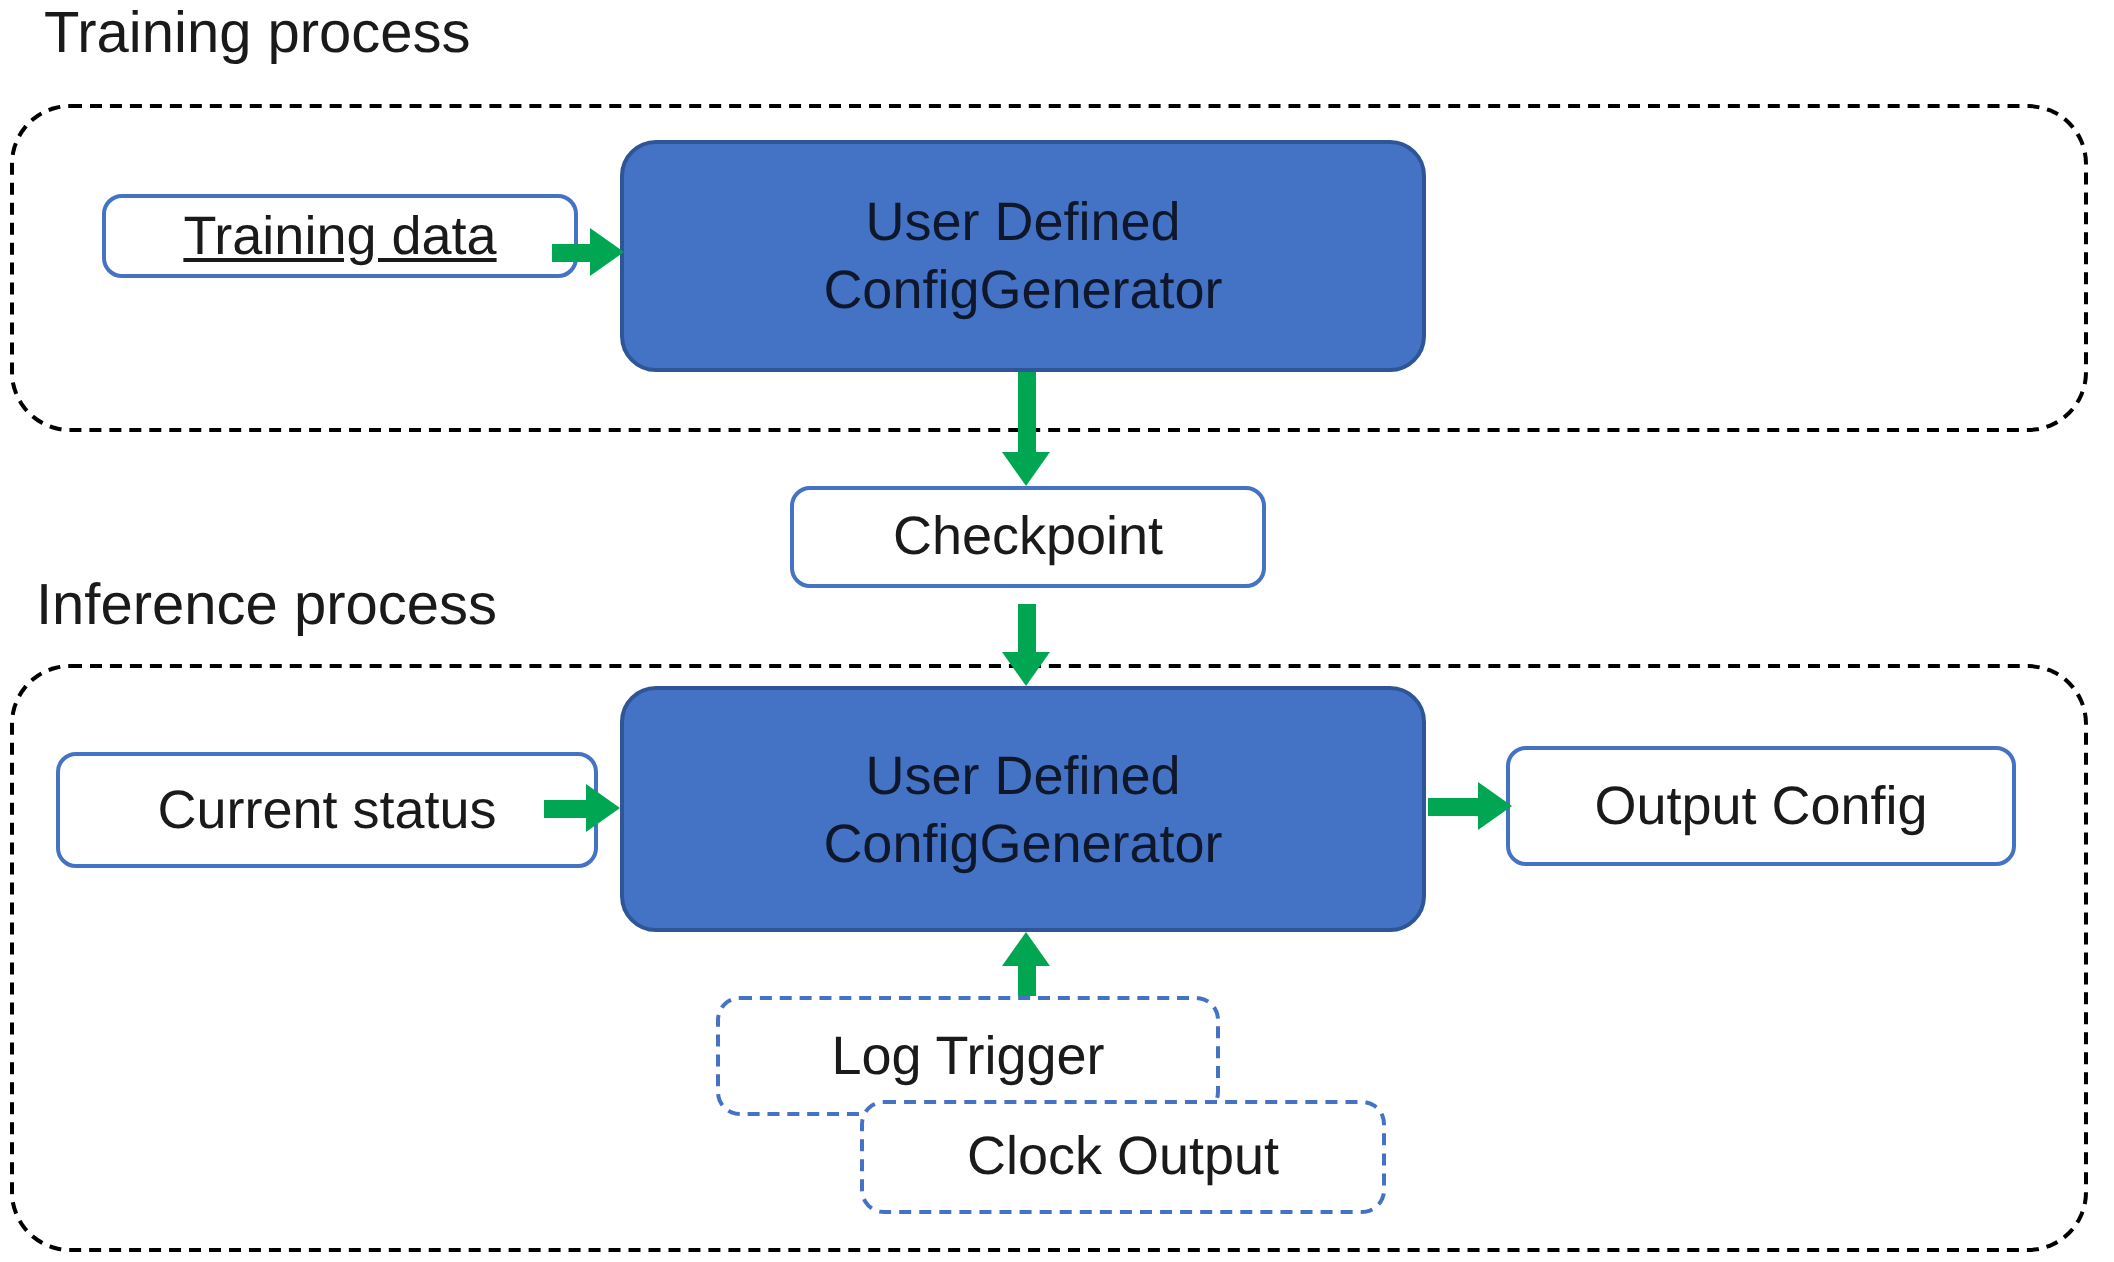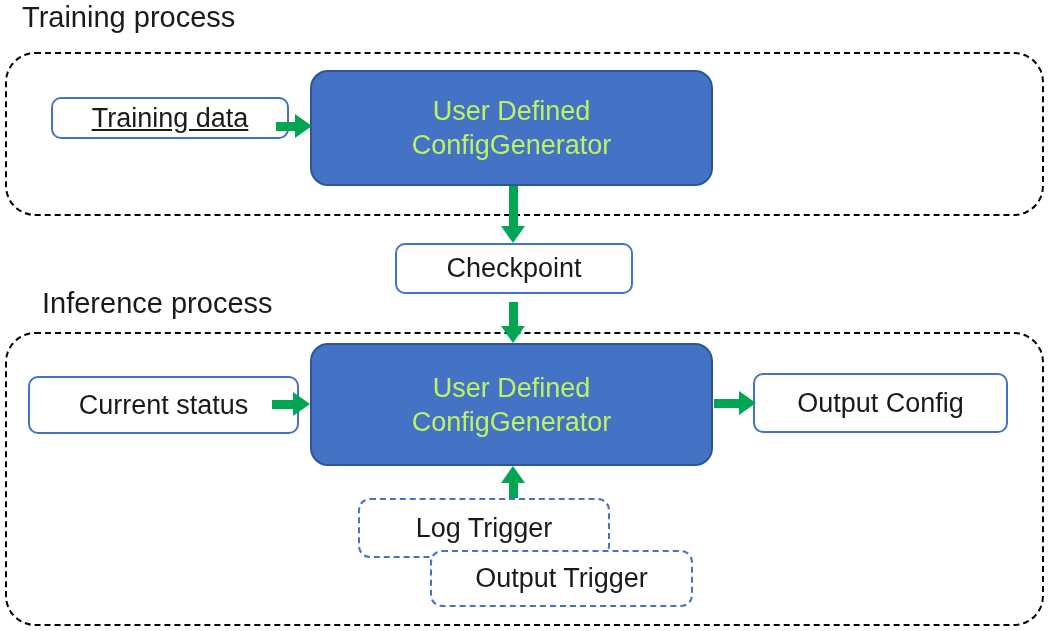--- a/index.html
+++ b/index.html
@@ -48,21 +48,21 @@
   .node.light{
     background:#ffffff;
     border:2px solid var(--blue);
     border-radius:10px;
     color:var(--ink);
   }
   .node.primary{
     background:var(--blue);
     border:2px solid var(--blue-dark);
     border-radius:18px;
-    color:#bef264;
+    color:#0f172a;
     flex-direction:column;
     line-height:34px;
   }
   .node.trigger{
     background:#ffffff;
     border:2px dashed var(--blue);
     border-radius:12px;
     color:var(--ink);
   }
   
@@ -94,21 +94,21 @@
 
   
   #lbl-training   { left:22px;  top:2px; }
   #box-training   { left:5px;   top:52px;  width:1035px; height:160px; }
   #node-training-data { left:51px;  top:97px;  width:238px; height:42px;text-decoration:underline; }
   #node-gen-train { left:310px; top:70px;  width:403px; height:116px; }
   #arr-1 { left:276px; top:114px; width:36px; height:24px; }
   #arr-2 { left:501px; top:186px; width:24px; height:57px; }
   #node-checkpoint{ left:395px; top:243px; width:238px; height:51px; }
   #arr-3 { left:501px; top:302px; width:24px; height:41px; }
-  #lbl-inference  { left:18px;  top:288px;margin-left:24px; }
+  #lbl-inference  { left:18px;  top:288px; }
   #box-inference  { left:5px;   top:332px; width:1035px; height:290px; }
   #node-current-status { left:28px; top:376px; width:271px; height:58px; }
   #arr-4 { left:272px; top:392px; width:38px; height:24px; }
   #node-gen-infer { left:310px; top:343px; width:403px; height:123px; }
   #arr-5 { left:714px; top:391px; width:42px; height:24px; }
   #node-output-config { left:753px; top:373px; width:255px; height:60px; }
   #arr-6 { left:501px; top:466px; width:24px; height:34px; }
   #node-log-trigger   { left:358px; top:498px; width:252px; height:60px; z-index:2; }
   #node-clock-trigger { left:430px; top:550px; width:263px; height:57px; z-index:3; }
 </style>
@@ -149,21 +149,21 @@
 
   <div class="node trigger" id="node-log-trigger">
     <span>Log Trigger</span>
   </div>
 
   <div class="node light" id="node-output-config">
     <span>Output Config</span>
   </div>
 
   <div class="node trigger" id="node-clock-trigger">
-    <span>Output Trigger</span>
+    <span>Clock Output</span>
   </div>
 
   <div class="arrow arrow-right" id="arr-1">
     <div class="shaft"></div>
     <div class="head"></div>
   </div>
 
   <div class="arrow arrow-down" id="arr-2">
     <div class="shaft"></div>
     <div class="head"></div>

